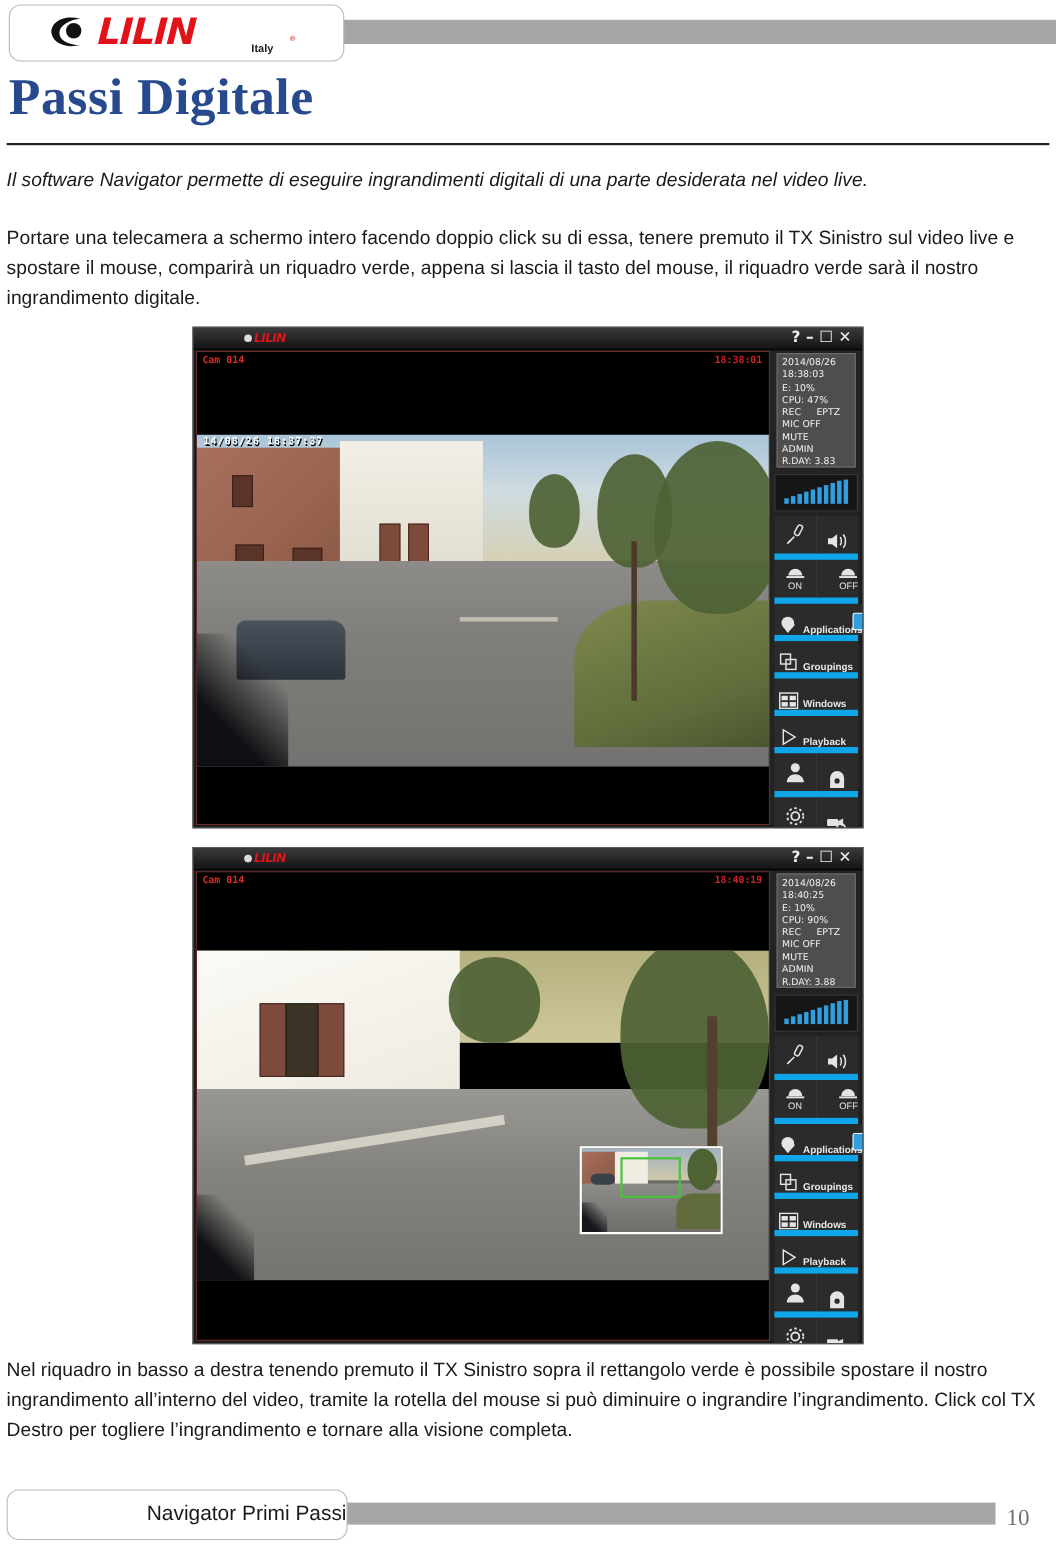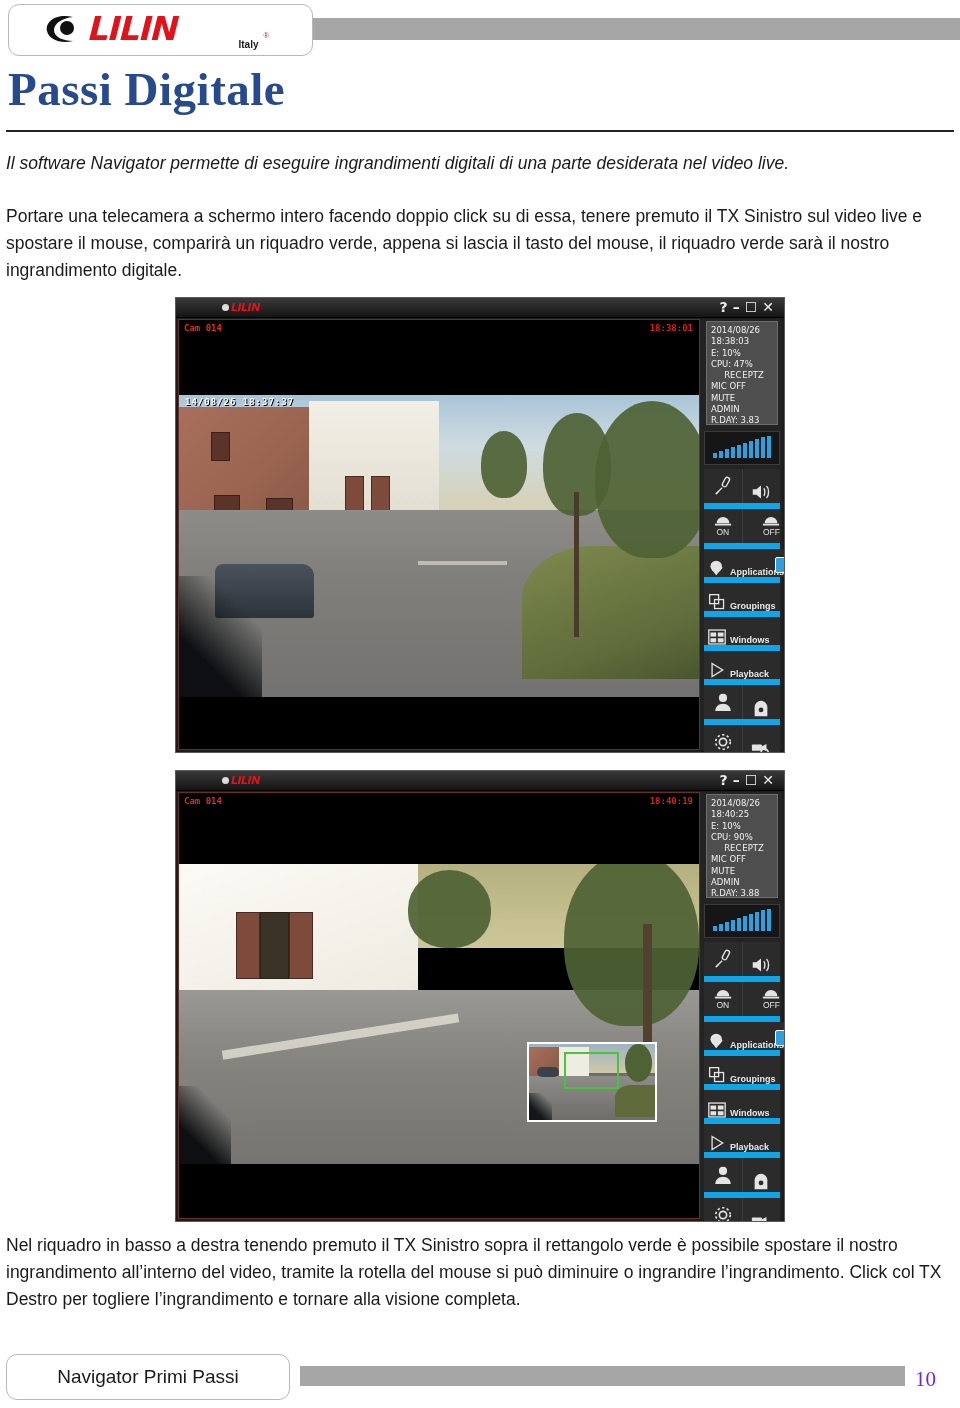--- a/index.html
+++ b/index.html
@@ -35,21 +35,21 @@
     font-size: 33px; font-weight: bold; font-style: italic;
     letter-spacing: -1px;
     color: #e1121a;
     transform: skewX(-3deg);
   }
   .logo-reg {
     position: absolute; left: 243px; top: 24px;
     font-size: 7px; color: #e1121a;
   }
   .logo-italy {
-    position: absolute; left: 218px; top: 31px;
+    position: absolute; left: 208px; top: 31px;
     font-size: 10px; font-weight: bold; color: #1a1a1a;
   }
 
   
   .page-title {
     position: absolute; left: 8px; top: 62px;
     font-family: "Liberation Serif", serif;
     font-size: 47px;
     font-weight: bold;
     color: #27498d;
@@ -208,21 +208,21 @@
     position: absolute; left: 6px; top: 2px; width: 72px; height: 104px;
     background: #4e4e4e;
     border: 1px solid #6f6f6f;
     padding: 3px 0 0 4px;
   }
   .status-box div {
     color: #f0f0f0; font-size: 8.5px; line-height: 11.3px;
     font-family: "DejaVu Sans", sans-serif;
     white-space: nowrap;
   }
-  .status-rec { display: flex !important; gap: 1px; justify-content: center; }
+  .status-rec { display: flex !important; gap: 14px; }
 
   .vol-row {
     position: absolute; left: 4px; top: 112px; width: 76px; height: 34px;
     background: #161616;
     border: 1px solid #3b3b3b;
     display: flex; align-items: flex-end; justify-content: center;
     padding-bottom: 6px; gap: 2px;
   }
   .vol-row i { display: block; width: 4px; background: #2f9fe0; }
 
@@ -254,29 +254,29 @@
   }
   svg { display: block; }
 
   
   .footer-band { position: absolute; left: 0; top: 1352px; width: 960px; height: 50px; }
   .footer-bar {
     position: absolute; left: 300px; top: 14px; width: 605px; height: 20px;
     background: #a6a6a6;
   }
   .footer-box {
-    position: absolute; left: 6px; top: 2px; width: 284px; height: 46px;
+    position: absolute; left: 6px; top: 2px; width: 310px; height: 46px;
     background: #ffffff; border: 1.5px solid #b9b9b9; border-radius: 11px;
-    display: flex; align-items: center; justify-content: center;
+    display: flex; align-items: center; justify-content: flex-end;
   }
   .footer-text { font-size: 19px; color: #1a1a1a; }
   .page-num {
     position: absolute; left: 915px; top: 15px;
     font-family: "Liberation Serif", serif;
-    font-size: 21px; color: #6d28d9;
+    font-size: 21px; color: #737373;
   }
 </style>
 </head>
 <body>
 
 <div class="header-band">
   <div class="header-bar"></div>
   <div class="logo-box">
     <div class="logo-inner">
       <span class="logo-swirl">

